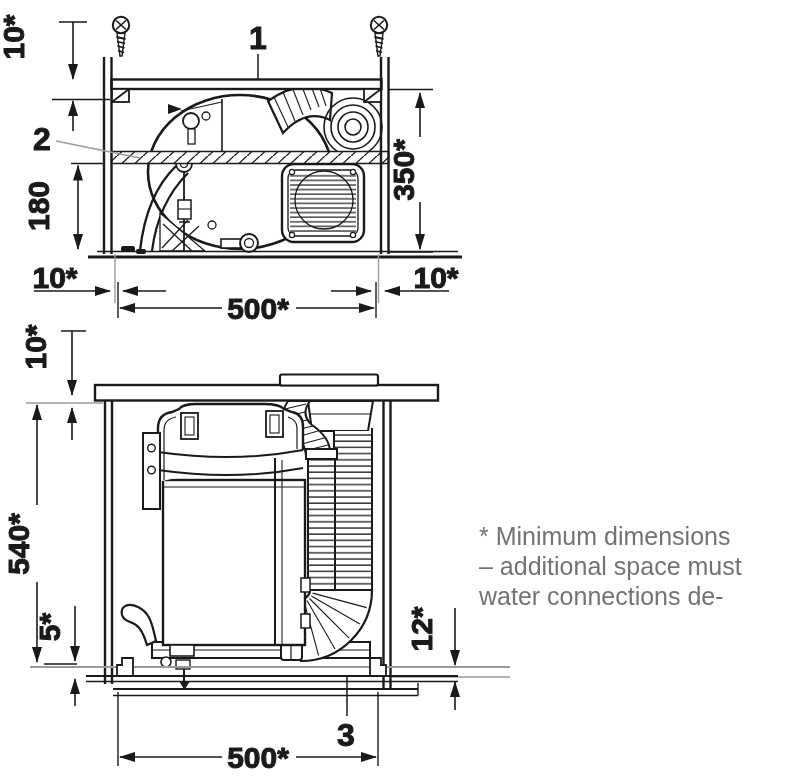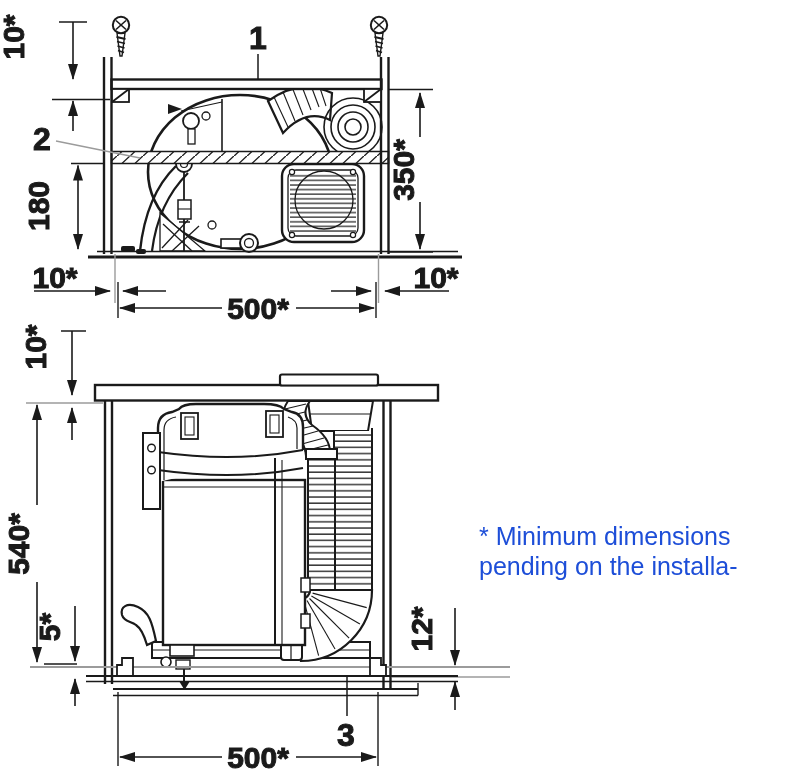--- a/index.html
+++ b/index.html
@@ -3,21 +3,21 @@
 <meta charset="utf-8">
 <style>
   html,body{margin:0;padding:0;background:#ffffff;}
   #stage{position:relative;width:798px;height:778px;background:#fff;overflow:hidden;
          font-family:"Liberation Sans",sans-serif;}
   svg{position:absolute;left:0;top:0;}
   .dim-label{font-family:"Liberation Sans",sans-serif;font-weight:bold;font-size:30px;fill:#1a1a1a;}
   .callout-label{font-family:"Liberation Sans",sans-serif;font-weight:bold;font-size:32px;fill:#1a1a1a;}
   #note{position:absolute;left:479px;top:522px;width:318px;
         font-family:"Liberation Sans",sans-serif;font-size:25px;line-height:29.8px;
-        color:#1d4ed8;letter-spacing:0;}
+        color:#737373;letter-spacing:0;}
 </style>
 </head>
 <body>
 
 <div id="stage">
 <svg width="798" height="778" viewBox="0 0 798 778">
   <defs>
     <marker id="ahe" viewBox="0 0 16 10" refX="15" refY="5" markerWidth="16" markerHeight="10" orient="auto" markerUnits="userSpaceOnUse">
           <path d="M0,0 L16,5 L0,10 Z" fill="#1a1a1a"></path>
         </marker>
@@ -326,15 +326,16 @@
     <text class="dim-label" transform="translate(29,544) rotate(-90)" text-anchor="middle">540*</text>
     <text class="dim-label" transform="translate(60,627) rotate(-90)" text-anchor="middle">5*</text>
     <text class="dim-label" transform="translate(432,629) rotate(-90)" text-anchor="middle">12*</text>
     <text class="callout-label" x="346" y="746" text-anchor="middle">3</text>
     <text class="dim-label" x="258" y="768" text-anchor="middle">500*</text>
   </g>
 </svg>
 
 <div id="note">
   <div>* Minimum dimensions</div>
-  <div>pending on the installa-</div>
+  <div>– additional space must</div>
+  <div>water connections de-</div>
 </div>
 </div>
 
 </body></html>

